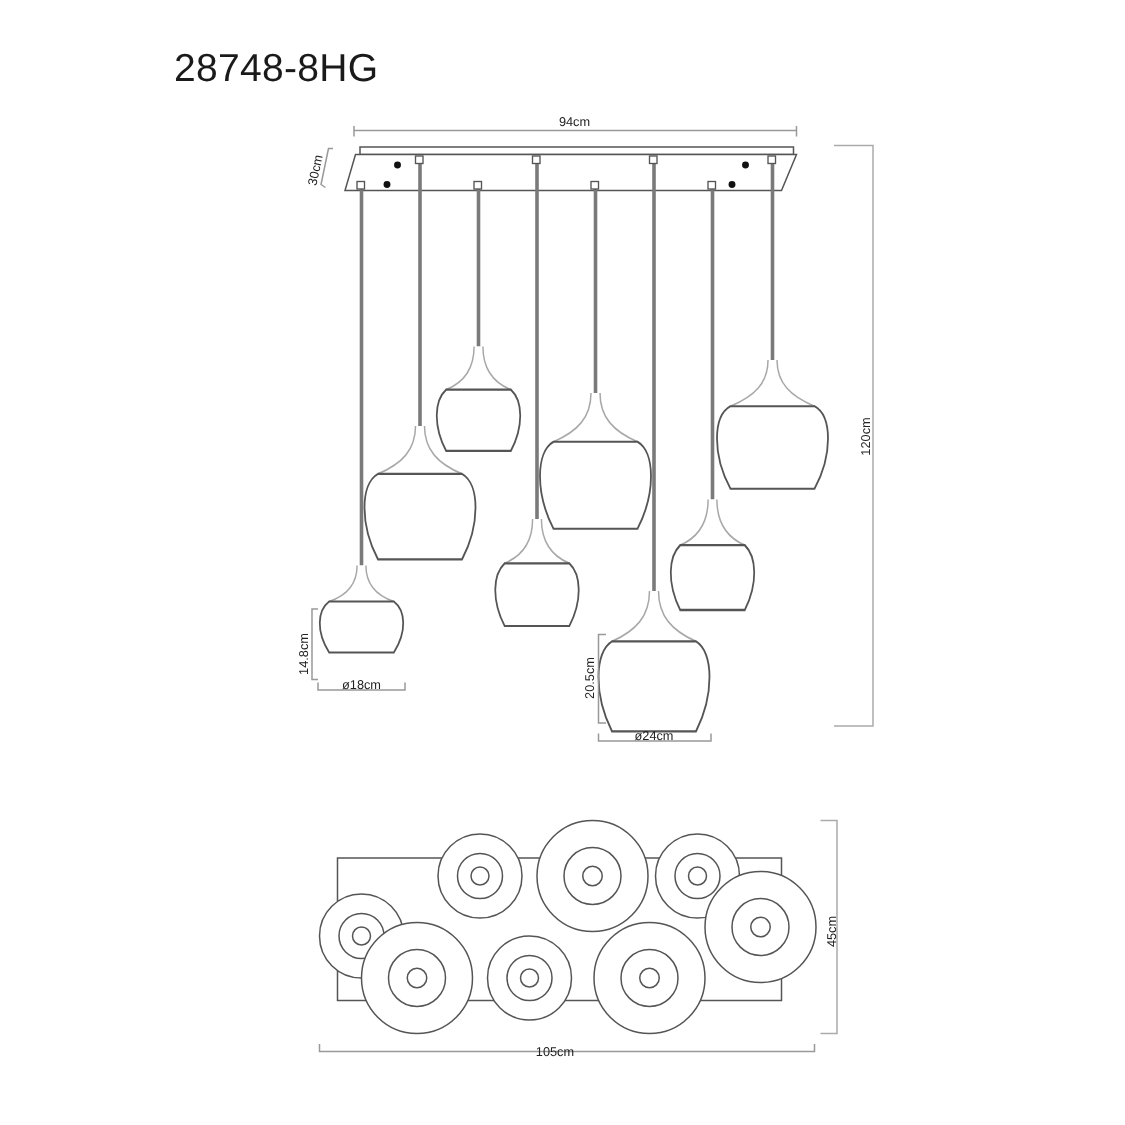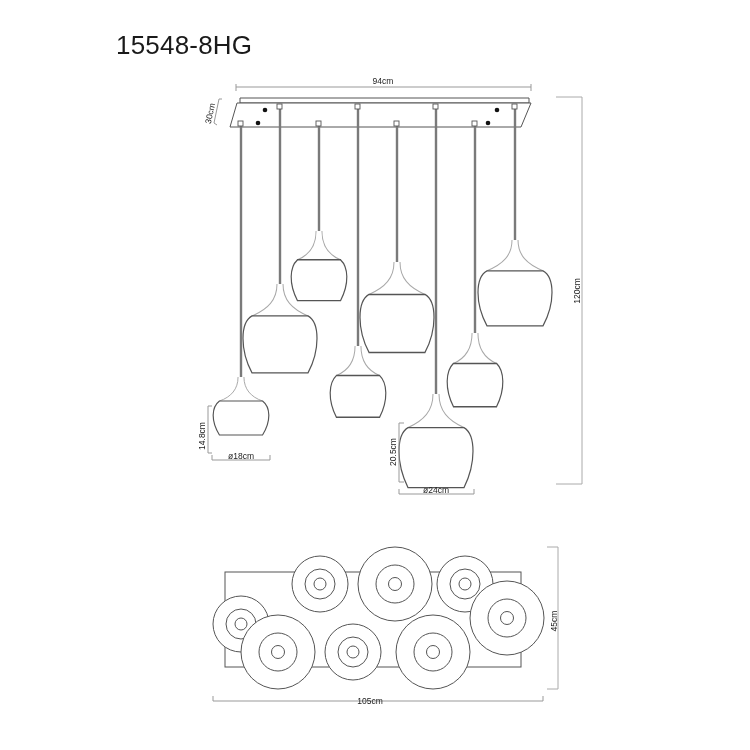--- a/index.html
+++ b/index.html
@@ -4,21 +4,21 @@
 <style>
   html, body { margin:0; padding:0; background:#ffffff; }
   body { width:750px; height:750px; position:relative; overflow:hidden; font-family:"Liberation Sans", sans-serif; }
   .title { position:absolute; left:116px; top:30px; font-size:26px; color:#1a1a1a; letter-spacing:0.2px; }
   svg { position:absolute; left:0; top:0; }
   .dim-text { font-family:"Liberation Sans", sans-serif; font-size:8.5px; fill:#222; }
 </style>
 </head>
 <body>
 
-<div class="title">15548-8HG</div>
+<div class="title">28748-8HG</div>
 
 <svg width="750" height="750" viewBox="0 0 750 750">
   <defs>
 
     <g id="shade-small">
       <path d="M -3 0 L 3 0 C 3 12, 10 20, 22 24 C 30 30, 31 44, 24 58 L -24 58 C -31 44, -30 30, -22 24 C -10 20, -3 12, -3 0 Z" fill="#fff" stroke="none"></path>
       <path d="M -3 0 C -3 12, -10 20, -22 24 M 3 0 C 3 12, 10 20, 22 24" fill="none" stroke="#a8a8a8" stroke-width="1"></path>
       <path d="M -22 24 L 22 24 C 30 30, 31 44, 22 58 L -22 58 C -31 44, -30 30, -22 24 Z" fill="none" stroke="#555" stroke-width="1.2"></path>
     </g>
 

